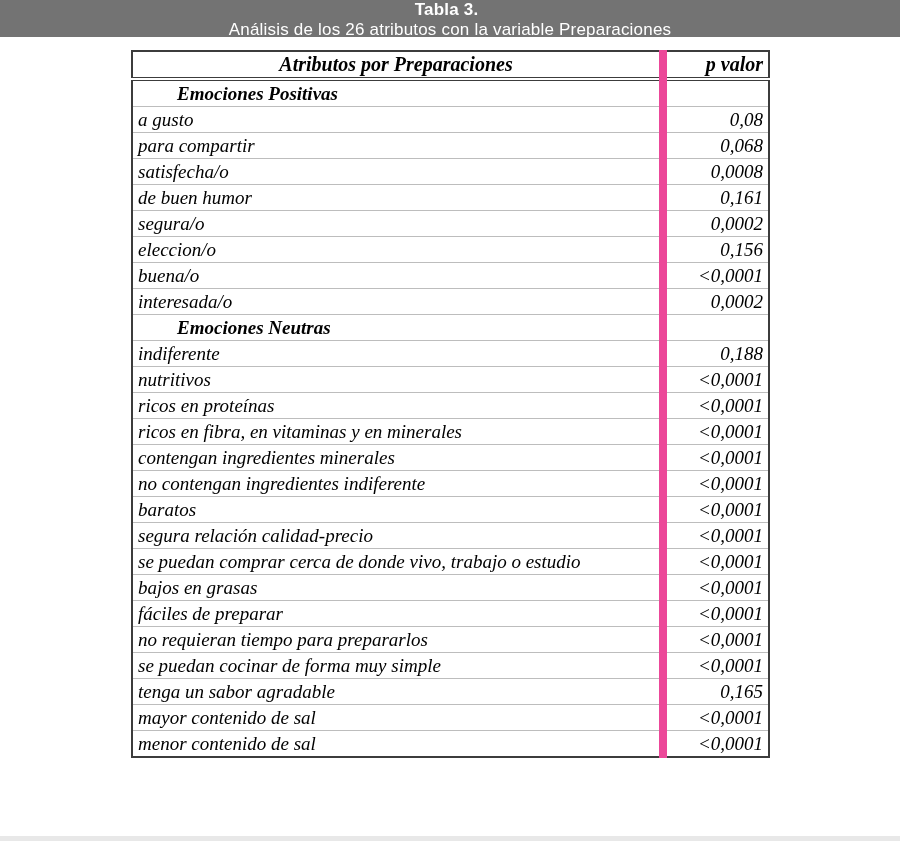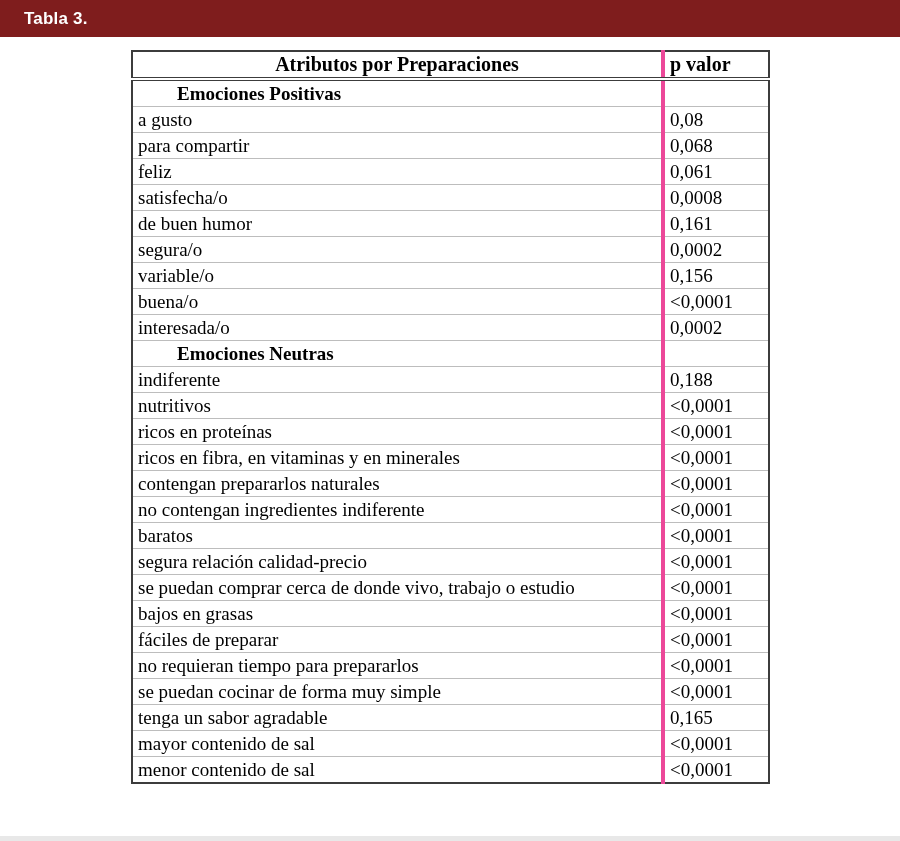--- a/index.html
+++ b/index.html
@@ -5,28 +5,29 @@
   * { box-sizing: border-box; }
   html, body { margin: 0; padding: 0; }
   body {
     width: 900px; height: 841px;
     background: #ffffff;
     position: relative;
     font-family: "Liberation Sans", sans-serif;
     overflow: hidden;
   }
   .caption-bar {
-    background: #7f1d1d;
+    background: #737373;
     height: 37px;
     display: flex;
     align-items: center;
     padding: 0 24px;
     color: #ffffff;
     font-size: 17px;
     letter-spacing: 0.2px;
+    flex-direction: column;
   }
   .caption-label { font-weight: bold; margin-right: 7px; }
   .table-wrap { margin: 13px 0 0 131px; }
   table.data-table {
     border-collapse: collapse;
     table-layout: fixed;
     width: 637px;
     font-family: "Liberation Serif", serif;
     font-size: 19px;
     color: #000000;
@@ -36,41 +37,43 @@
   col.c2 { width: 106px; }
   th, td {
     height: 26px;
     padding: 0 5px;
     border-bottom: 1px solid #bdbdbd;
     overflow: hidden;
     white-space: nowrap;
     line-height: 25px;
     font-weight: normal;
     text-align: left;
+    font-style: italic;
   }
   thead th {
     font-weight: bold;
     text-align: center;
     border-bottom: 4px double #3c3c3c;
     font-size: 20px;
   }
-  .pval-col { border-left: 4px solid #ec4899; text-align: left; }
+  .pval-col { border-left: 8px solid #ec4899; text-align: right; }
   tr[data-name="section-row"] td.attr { font-weight: bold; padding-left: 44px; }
   .bottom-strip {
     position: absolute;
     left: 0; bottom: 0;
     width: 100%; height: 5px;
     background: #e8e8e8;
   }
 </style>
 </head>
 <body>
 
 <div class="caption-bar" data-name="table-caption-bar">
   <span class="caption-label" data-name="table-caption-label">Tabla 3.</span>
+  <span class="caption-text" data-name="table-caption-text">Análisis de los 26 atributos con la variable Preparaciones</span>
 </div>
 
 <div class="table-wrap" data-name="table-container">
   <table class="data-table" data-name="attributes-table">
     <colgroup>
         <col class="c1">
         <col class="c2">
       </colgroup>
     <thead>
       <tr data-name="table-header-row">
@@ -85,37 +88,33 @@
         </tr>
         <tr data-name="table-row">
           <td class="attr" data-name="attribute-cell">a gusto</td>
           <td class="pval-col" data-name="pvalue-cell">0,08</td>
         </tr>
         <tr data-name="table-row">
           <td class="attr" data-name="attribute-cell">para compartir</td>
           <td class="pval-col" data-name="pvalue-cell">0,068</td>
         </tr>
         <tr data-name="table-row">
-          <td class="attr" data-name="attribute-cell">feliz</td>
-          <td class="pval-col" data-name="pvalue-cell">0,061</td>
-        </tr>
-        <tr data-name="table-row">
           <td class="attr" data-name="attribute-cell">satisfecha/o</td>
           <td class="pval-col" data-name="pvalue-cell">0,0008</td>
         </tr>
         <tr data-name="table-row">
           <td class="attr" data-name="attribute-cell">de buen humor</td>
           <td class="pval-col" data-name="pvalue-cell">0,161</td>
         </tr>
         <tr data-name="table-row">
           <td class="attr" data-name="attribute-cell">segura/o</td>
           <td class="pval-col" data-name="pvalue-cell">0,0002</td>
         </tr>
         <tr data-name="table-row">
-          <td class="attr" data-name="attribute-cell">variable/o</td>
+          <td class="attr" data-name="attribute-cell">eleccion/o</td>
           <td class="pval-col" data-name="pvalue-cell">0,156</td>
         </tr>
         <tr data-name="table-row">
           <td class="attr" data-name="attribute-cell">buena/o</td>
           <td class="pval-col" data-name="pvalue-cell">&lt;0,0001</td>
         </tr>
         <tr data-name="table-row">
           <td class="attr" data-name="attribute-cell">interesada/o</td>
           <td class="pval-col" data-name="pvalue-cell">0,0002</td>
         </tr>
@@ -133,21 +132,21 @@
         </tr>
         <tr data-name="table-row">
           <td class="attr" data-name="attribute-cell">ricos en proteínas</td>
           <td class="pval-col" data-name="pvalue-cell">&lt;0,0001</td>
         </tr>
         <tr data-name="table-row">
           <td class="attr" data-name="attribute-cell">ricos en fibra, en vitaminas y en minerales</td>
           <td class="pval-col" data-name="pvalue-cell">&lt;0,0001</td>
         </tr>
         <tr data-name="table-row">
-          <td class="attr" data-name="attribute-cell">contengan prepararlos naturales</td>
+          <td class="attr" data-name="attribute-cell">contengan ingredientes minerales</td>
           <td class="pval-col" data-name="pvalue-cell">&lt;0,0001</td>
         </tr>
         <tr data-name="table-row">
           <td class="attr" data-name="attribute-cell">no contengan ingredientes indiferente</td>
           <td class="pval-col" data-name="pvalue-cell">&lt;0,0001</td>
         </tr>
         <tr data-name="table-row">
           <td class="attr" data-name="attribute-cell">baratos</td>
           <td class="pval-col" data-name="pvalue-cell">&lt;0,0001</td>
         </tr>

